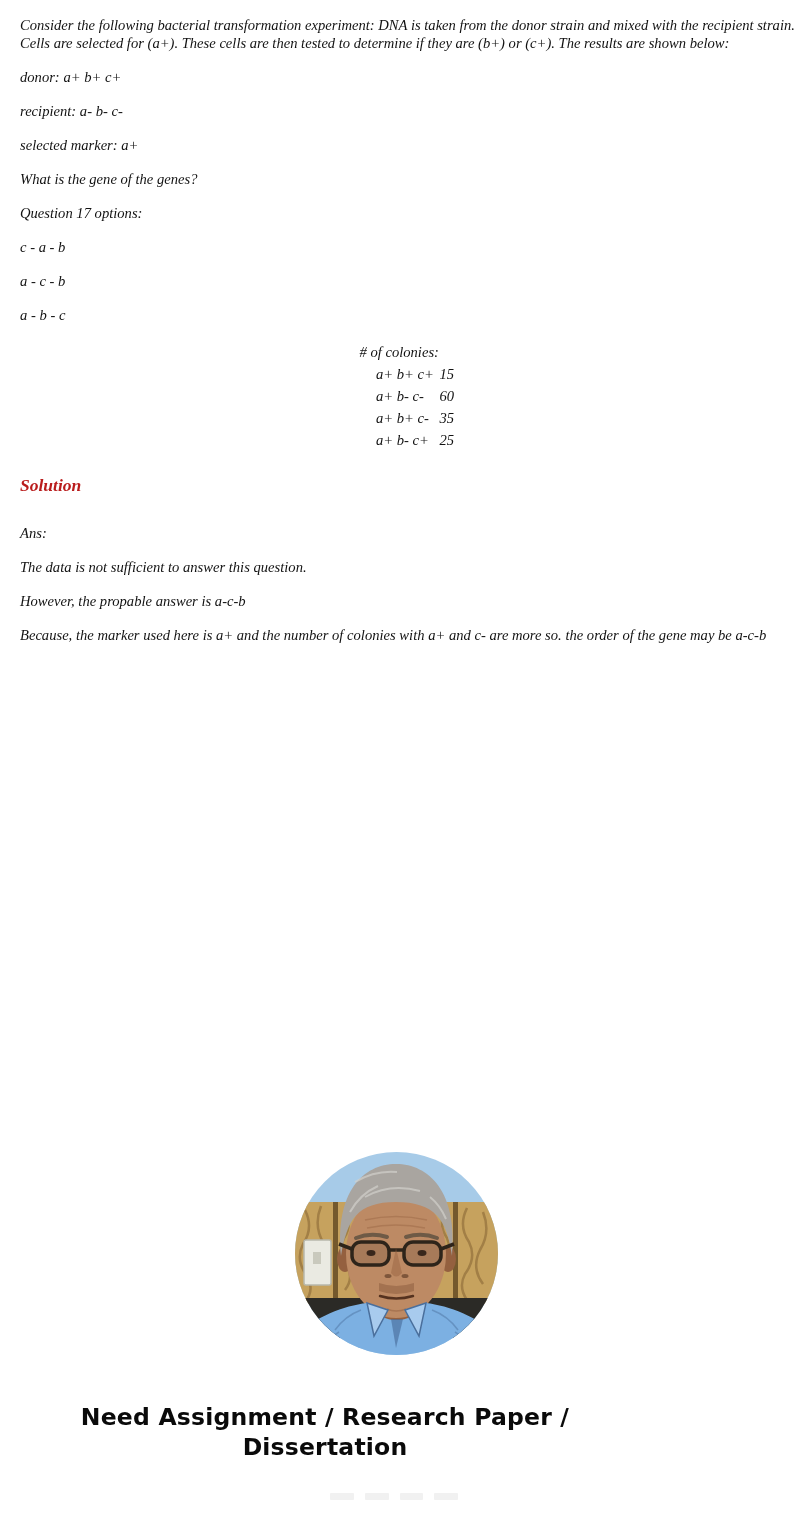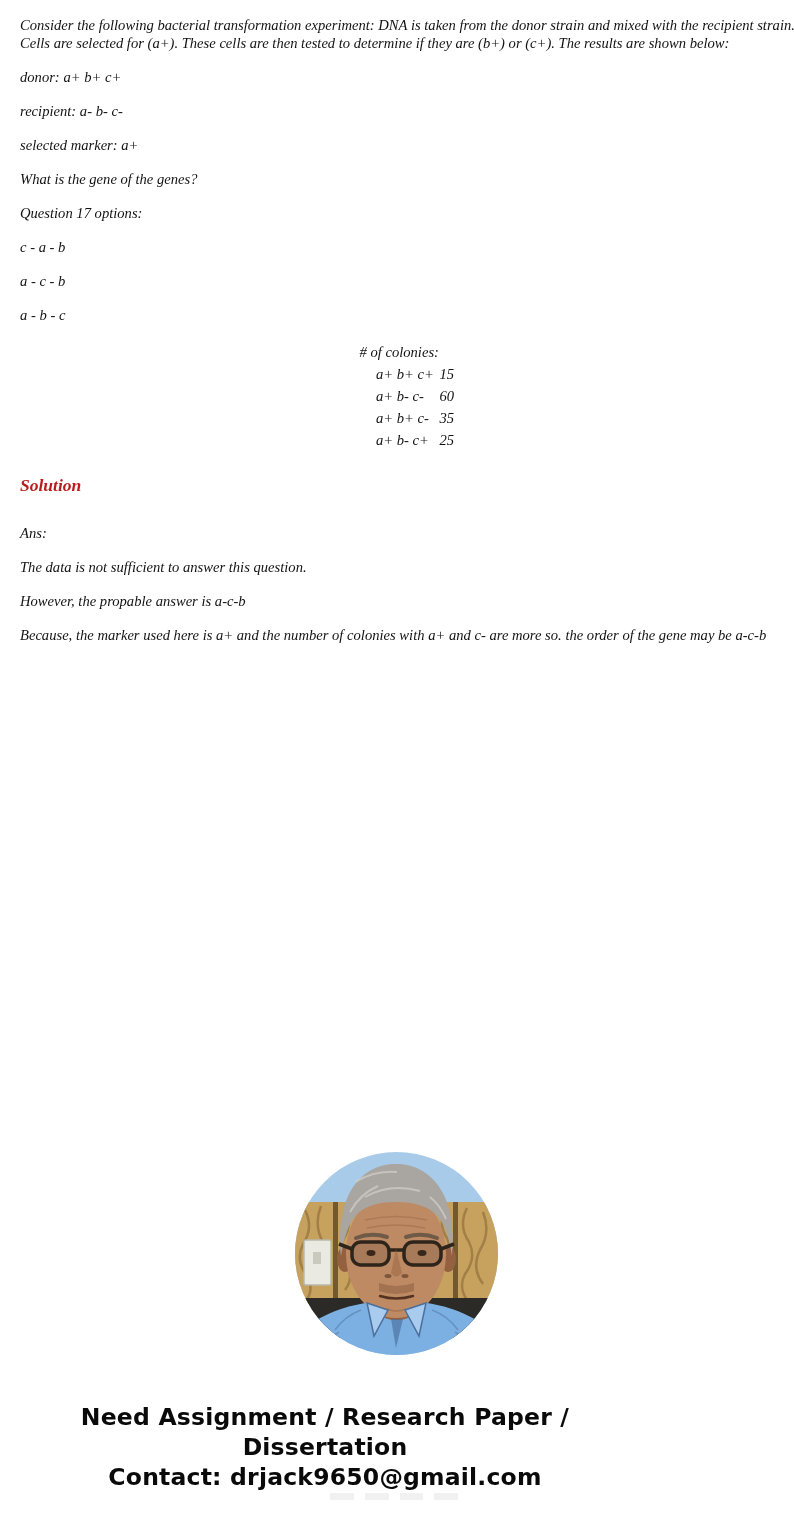--- a/index.html
+++ b/index.html
@@ -214,21 +214,20 @@
         <path d="M163,178 q-10,-14 -26,-20"></path>
         <path d="M28,196 q6,-10 16,-16"></path>
         <path d="M176,196 q-6,-10 -16,-16"></path>
       </g>
     </g>
   </svg>
 </div>
 
 <div class="footer-banner">
   <div>Need Assignment / Research Paper / Dissertation</div>
-  <div>Contact: drjack9650@gmail.com</div>
 </div>
 
 <div class="ghost-marks">
   <span></span>
     <span></span>
     <span></span>
     <span></span>
 </div>
 
 </body></html>

